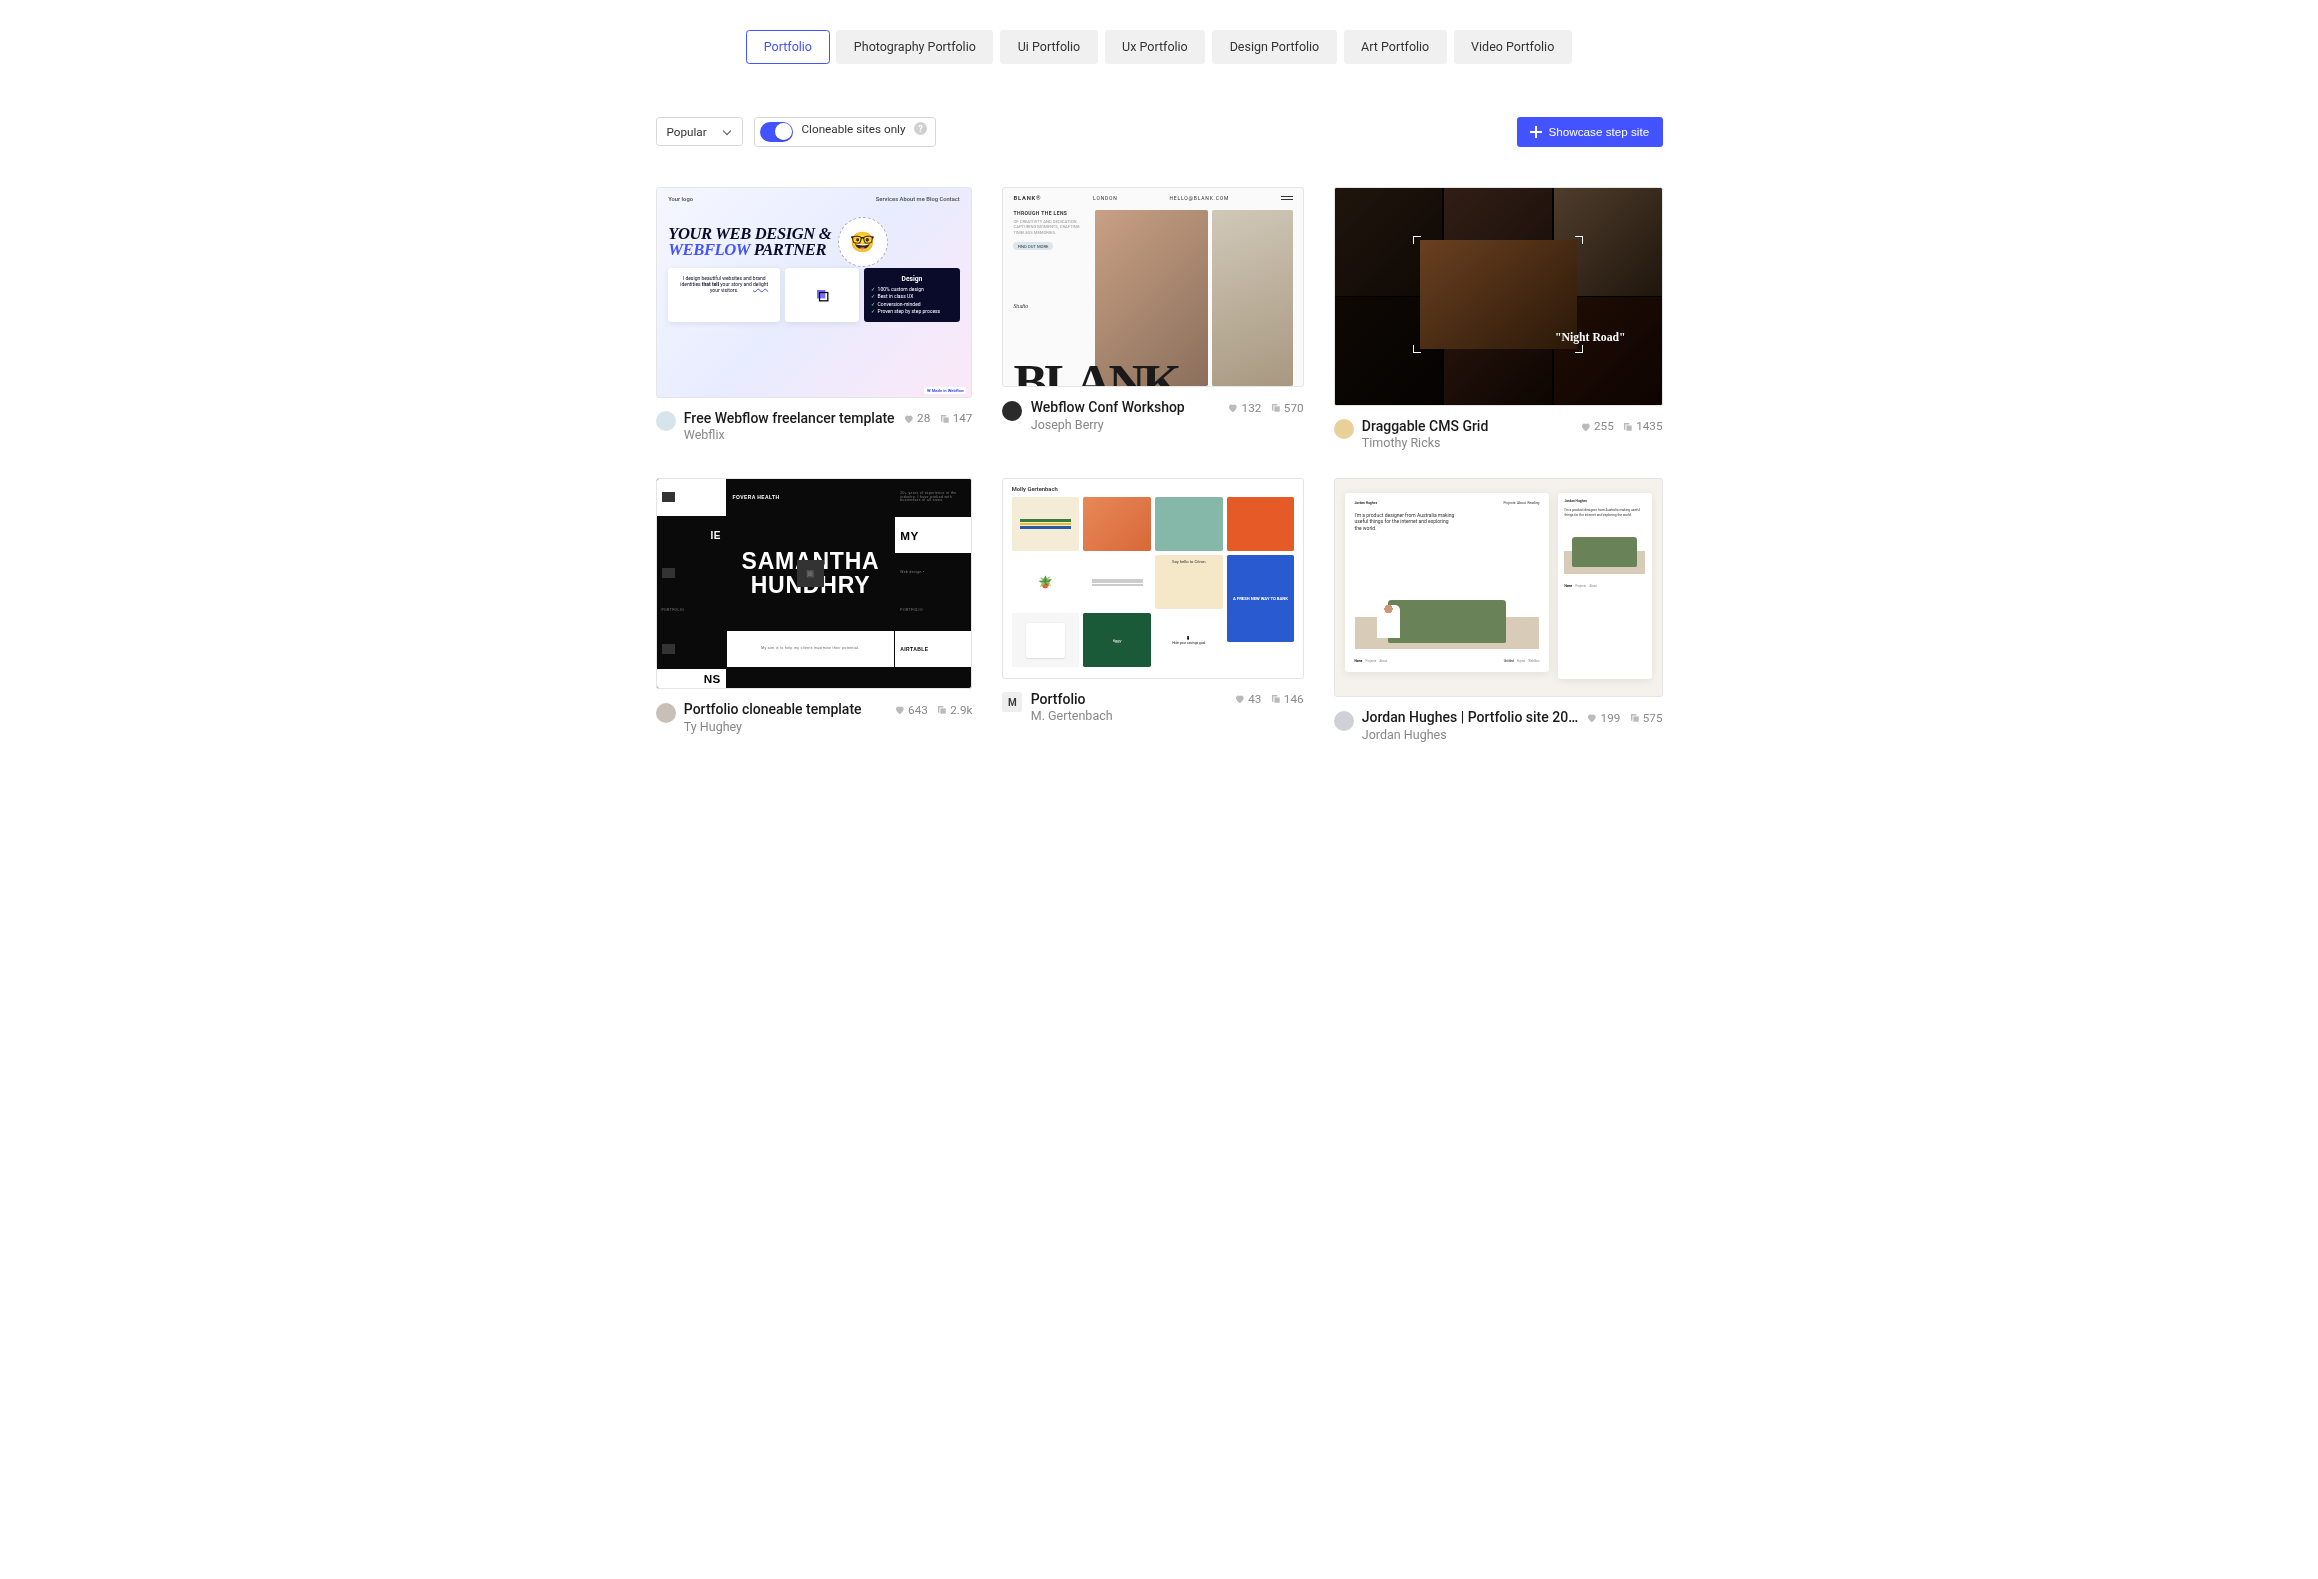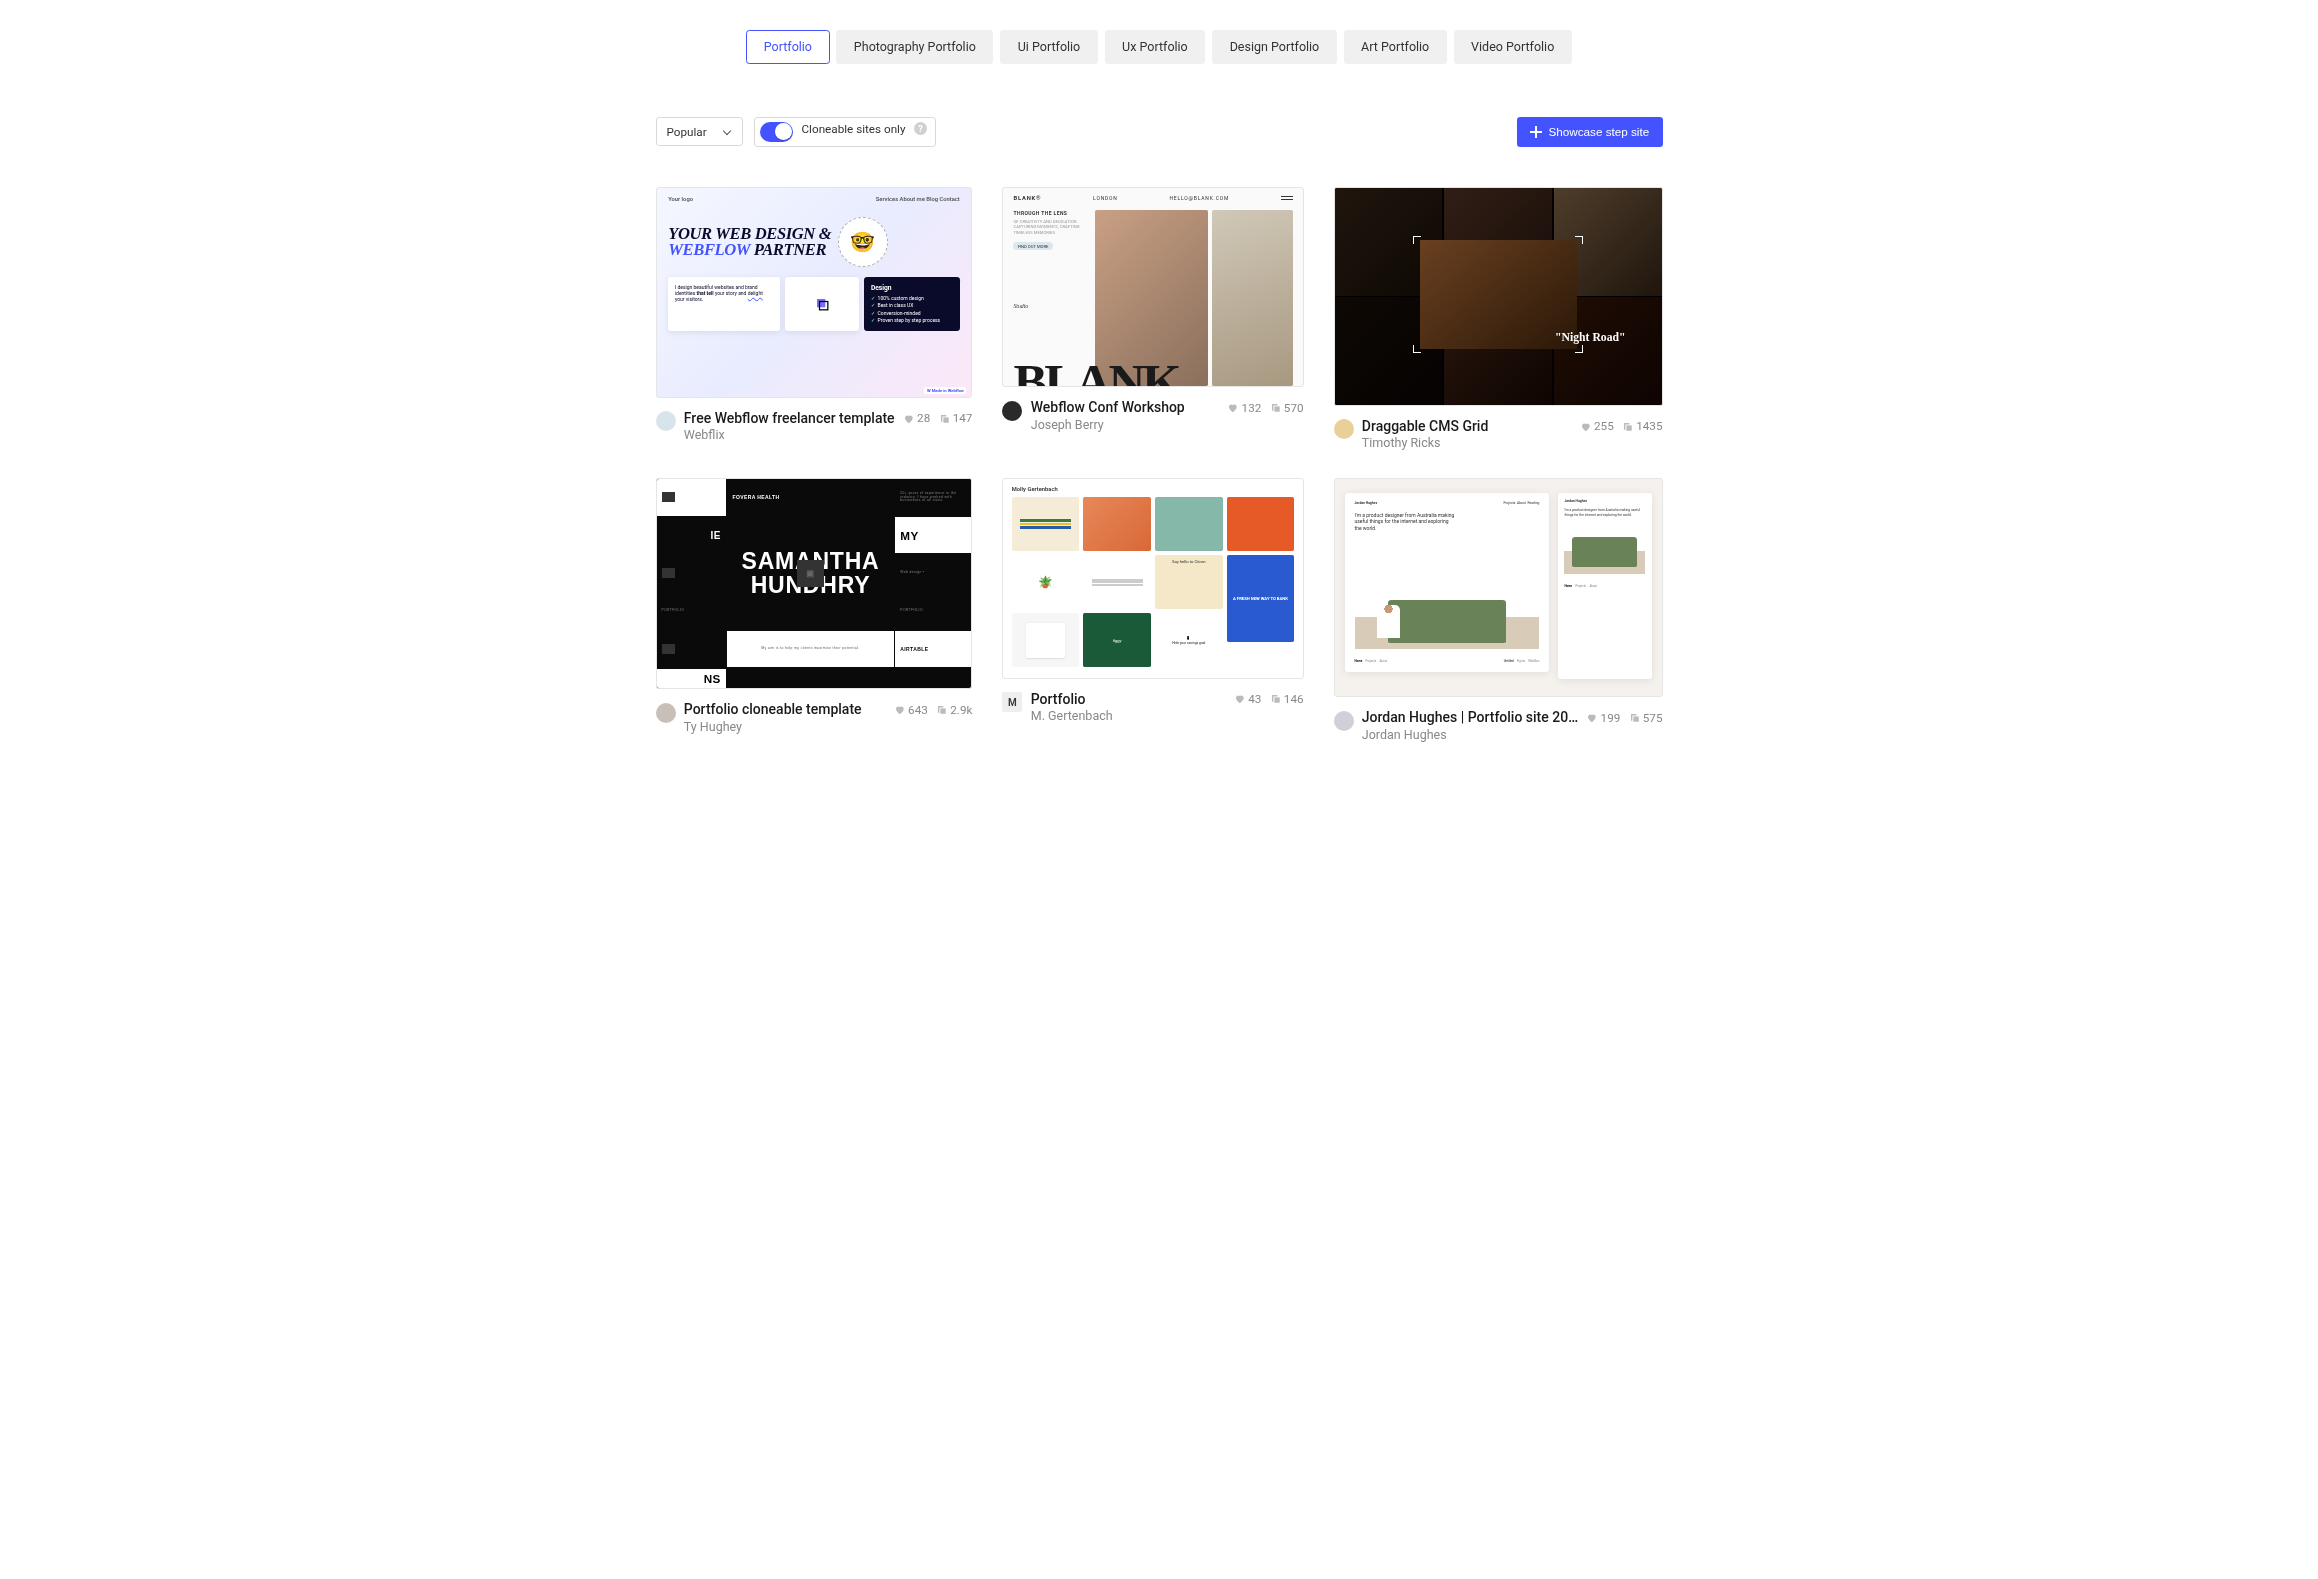--- a/index.html
+++ b/index.html
@@ -229,21 +229,21 @@
   }
   .t0-h1 .blue { color: #4353ff; }
   .t0-face {
     width: 50px; height: 50px;
     border: 0.8px dashed #aaa;
     border-radius: 50%;
     background: #fff;
     display: flex; align-items: center; justify-content: center;
     font-size: 20px;
   }
-  .t0-cards { display: flex; gap: 5px; margin-top: 10px; }
+  .t0-cards { display: flex; gap: 5px; margin-top: 1px; text-align: center; }
   .t0-c1 { flex: 1.2; background: #fff; border-radius: 3.3px; padding: 6.7px; font-size: 5px; color: #0a0a2a; box-shadow: 0 1.7px 6.7px rgba(0,0,0,0.08); }
   .t0-c1 b { font-weight: 700; }
   .t0-c1 .underline { text-decoration: underline wavy #4353ff; text-underline-offset: 1.7px; }
   .t0-c2 { flex: 0.9; background: #fff; border-radius: 3.3px; box-shadow: 0 1.7px 6.7px rgba(0,0,0,0.08); display: flex; align-items: center; justify-content: center; }
   .t0-c2 svg { width: 20px; height: 20px; }
   .t0-c3 { flex: 1; background: #0a0a2a; color: #fff; border-radius: 3.3px; padding: 6.7px; font-size: 5px; }
   .t0-c3 .title { font-weight: 700; font-size: 6.7px; margin-bottom: 3.3px; }
   .t0-c3 .row { display: flex; align-items: center; gap: 2.5px; margin: 1.2px 0; }
   .t0-c3 .check { color: #7fffd4; font-size: 5px; }
   .t0-badge { position: absolute; bottom: 3.3px; right: 5px; font-size: 4.2px; background: #fff; padding: 0.8px 2.5px; border-radius: 1.7px; color: #4353ff; font-weight: 700; }

